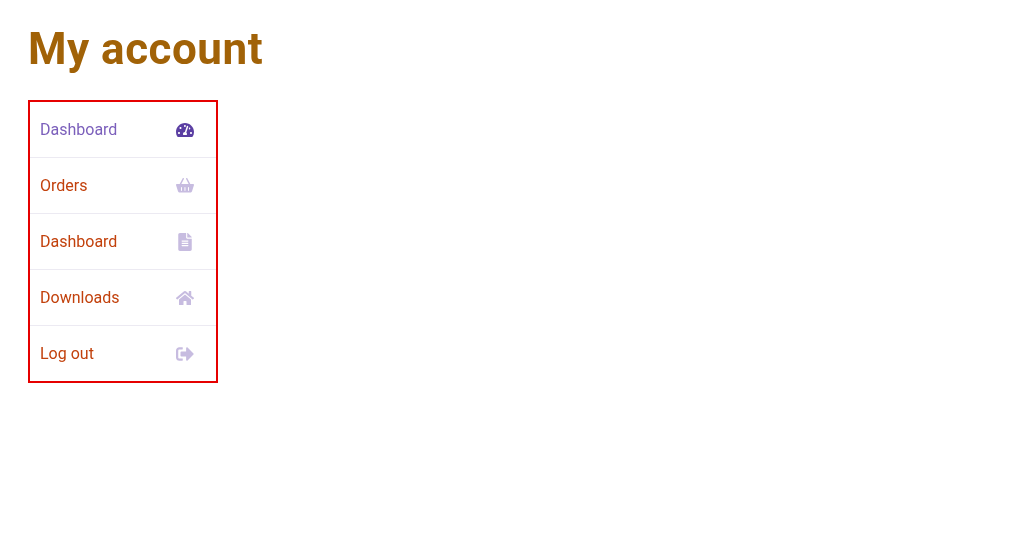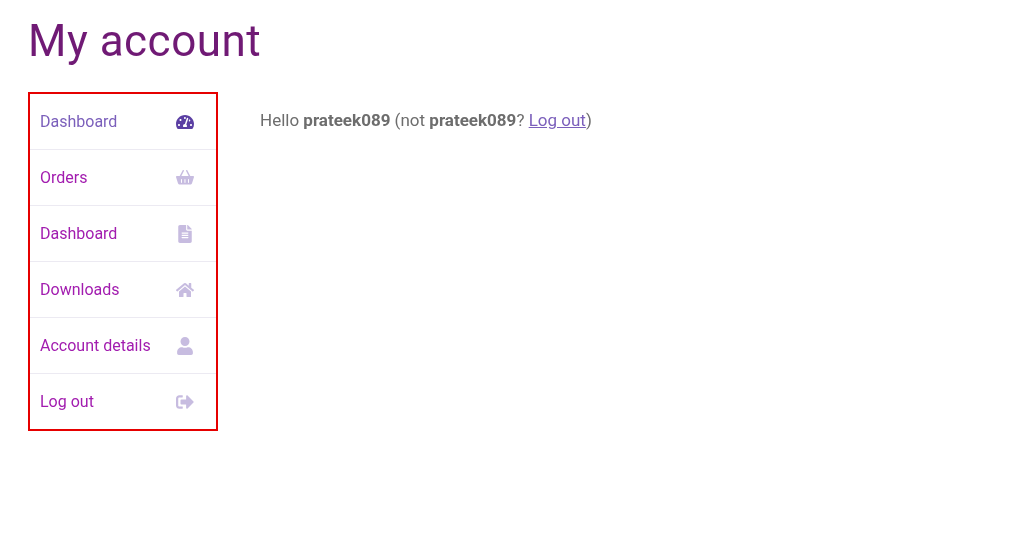--- a/index.html
+++ b/index.html
@@ -9,23 +9,23 @@
     }
     body {
       font-family: -apple-system, BlinkMacSystemFont, "Segoe UI", Roboto, "Helvetica Neue", Arial, sans-serif;
       background: #fff;
       color: #6d6d6d;
       padding: 0;
       width: 1024px;
     }
     .page-title {
       font-size: 44px;
-      font-weight: 400;
-      color: #701a75;
-      margin: 15px 0 25px 28px;
+      font-weight: 700;
+      color: #a16207;
+      margin: 23px 0 25px 28px;
       letter-spacing: 0.5px;
     }
     .content-wrapper {
       display: flex;
       align-items: flex-start;
       padding: 0 28px;
     }
     .sidebar {
       border: 2px solid #e60000;
       width: 190px;
@@ -38,21 +38,21 @@
       justify-content: space-between;
       align-items: center;
       padding: 18px 22px 18px 10px;
       border-bottom: 1px solid #eceaf2;
       cursor: pointer;
     }
     .sidebar-item:last-child {
       border-bottom: none;
     }
     .sidebar-item-label {
-      color: #a21caf;
+      color: #c2410c;
       font-size: 16px;
     }
     .sidebar-item.active .sidebar-item-label {
       color: #7b5fbb;
     }
     .sidebar-icon {
       width: 18px;
       height: 18px;
       display: flex;
       align-items: center;
@@ -123,39 +123,28 @@
 
     <div class="sidebar-item">
       <span class="sidebar-item-label">Downloads</span>
       <span class="sidebar-icon">
         <svg viewBox="0 0 576 512">
             <path d="M280.37 148.26L96 300.11V464a16 16 0 0016 16l112.06-.29a16 16 0 0015.92-16V368a16 16 0 0116-16h64a16 16 0 0116 16v95.64a16 16 0 0016 16.05L464 480a16 16 0 0016-16V300L295.67 148.26a12.19 12.19 0 00-15.3 0zM571.6 251.47L488 182.56V44.05a12 12 0 00-12-12h-56a12 12 0 00-12 12v72.61L318.47 43a48 48 0 00-61 0L4.34 251.47a12 12 0 00-1.6 16.9l25.5 31A12 12 0 0045.15 301l235.22-193.74a12.19 12.19 0 0115.3 0L530.9 301a12 12 0 0016.9-1.6l25.5-31a12 12 0 00-1.7-16.93z"></path>
           </svg>
       </span>
     </div>
 
-    <div class="sidebar-item">
-      <span class="sidebar-item-label">Account details</span>
-      <span class="sidebar-icon">
-        <svg viewBox="0 0 448 512">
-            <path d="M224 256c70.7 0 128-57.3 128-128S294.7 0 224 0 96 57.3 96 128s57.3 128 128 128zm89.6 32h-16.7c-22.2 10.2-46.9 16-72.9 16s-50.6-5.8-72.9-16h-16.7C60.2 288 0 348.2 0 422.4V464c0 26.5 21.5 48 48 48h352c26.5 0 48-21.5 48-48v-41.6c0-74.2-60.2-134.4-134.4-134.4z"></path>
-          </svg>
-      </span>
-    </div>
 
     <div class="sidebar-item">
       <span class="sidebar-item-label">Log out</span>
       <span class="sidebar-icon">
         <svg viewBox="0 0 512 512">
             <path d="M497 273L329 441c-15 15-41 4.5-41-17v-96H152c-13.3 0-24-10.7-24-24v-96c0-13.3 10.7-24 24-24h136V88c0-21.4 25.9-32 41-17l168 168c9.3 9.4 9.3 24.6 0 34zM192 436v-40c0-6.6-5.4-12-12-12H96c-17.7 0-32-14.3-32-32V160c0-17.7 14.3-32 32-32h84c6.6 0 12-5.4 12-12V76c0-6.6-5.4-12-12-12H96c-53 0-96 43-96 96v192c0 53 43 96 96 96h84c6.6 0 12-5.4 12-12z"></path>
           </svg>
       </span>
     </div>
 
   </nav>
 
   <div class="main-content">
-    <p>
-      <span>Hello </span><strong>prateek089</strong><span> (not </span><strong>prateek089</strong><span>? </span><a href="#">Log out</a><span>)</span>
-    </p>
   </div>
 
 </div>
 
 </body></html>

